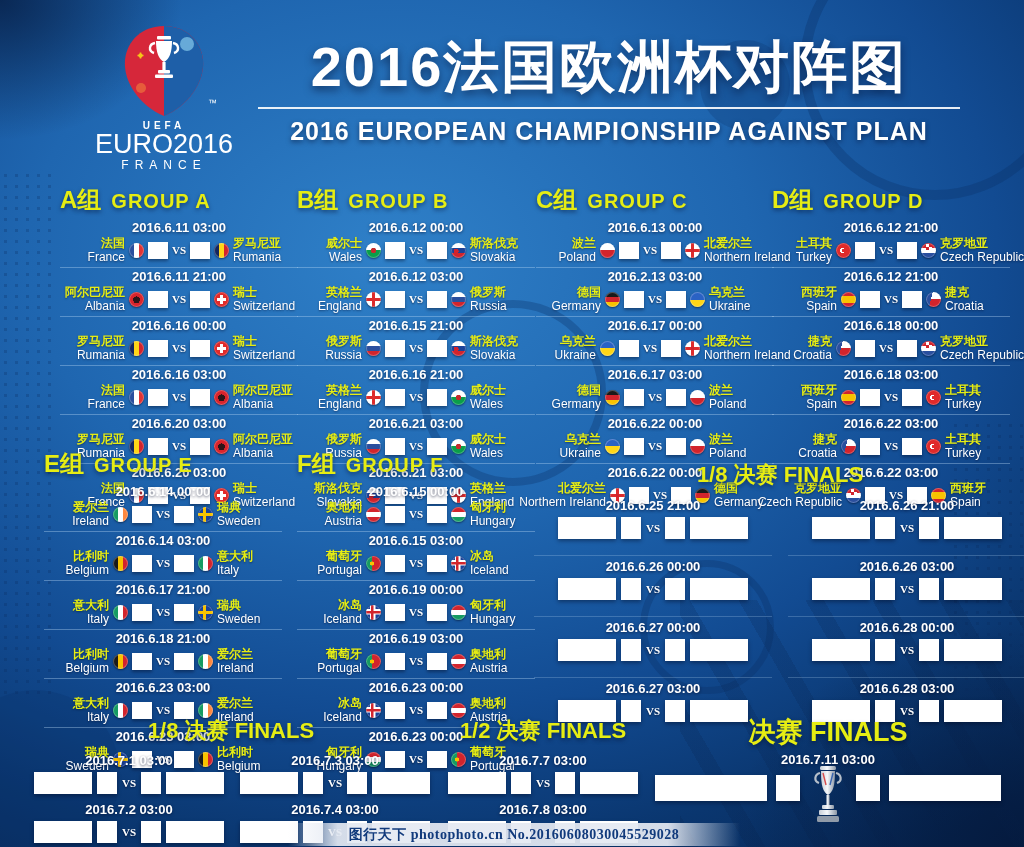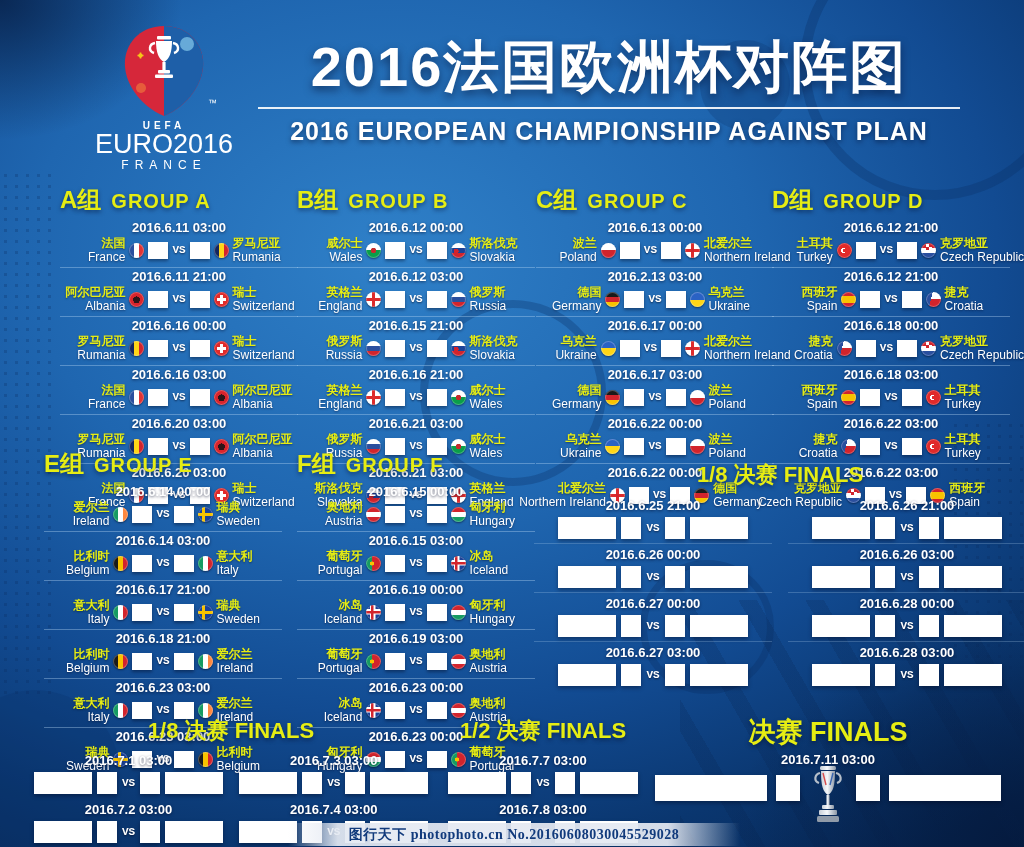--- a/index.html
+++ b/index.html
@@ -44,27 +44,27 @@
   .match:last-child{border-bottom:none;}
   .m-date{text-align:center;color:#fff;font-size:13px;font-weight:bold;text-shadow:0 1px 3px rgba(0,10,40,.6);}
   .m-row{display:flex;align-items:center;justify-content:center;gap:4px;margin-top:1px;}
   .m-side{width:70px;display:flex;flex-direction:column;line-height:14px;}
   .m-side.left{align-items:flex-end;text-align:right;}
   .m-side.right{align-items:flex-start;text-align:left;}
   .m-side .cn{color:#e6ed13;font-size:12px;font-weight:bold;white-space:nowrap;text-shadow:0 1px 2px rgba(0,10,40,.5);}
   .m-side .en{color:#fff;font-size:12px;white-space:nowrap;text-shadow:0 1px 2px rgba(0,10,40,.5);}
   .flag{width:15px;height:15px;border-radius:50%;flex:none;box-shadow:0 1px 2px rgba(0,5,25,.5), inset 0 0 0 1px rgba(255,255,255,.25);}
   .score-box{width:20px;height:17px;background:#fff;flex:none;box-shadow:0 2px 3px rgba(0,5,25,.4);}
-  .vs{color:#fff;font-size:11px;font-weight:bold;font-family:Liberation Mono, monospace;text-shadow:0 1px 2px rgba(0,5,25,.6);flex:none;}
+  .vs{color:#fff;font-size:11px;font-weight:bold;font-family:Liberation Serif, serif;text-shadow:0 1px 2px rgba(0,5,25,.6);flex:none;}
 
   
   .k-title{text-align:center;color:#e6ed13;font-size:22px;font-weight:bold;text-shadow:0 2px 4px rgba(0,10,40,.5);margin-bottom:5px;white-space:nowrap;}
   .k-grid{display:flex;gap:16px;}
   .k-col{flex:1;display:flex;flex-direction:column;}
-  .k-match{padding:3px 0 4px;border-bottom:1px solid rgba(185,215,245,.25);}
+  .k-match{padding:3px 0 16px;border-bottom:1px solid rgba(185,215,245,.25);}
   .k-match:last-child{border-bottom:none;}
   .k-date{text-align:center;color:#fff;font-size:13px;font-weight:bold;text-shadow:0 1px 3px rgba(0,10,40,.6);}
   .k-row{display:flex;align-items:center;justify-content:center;gap:5px;margin-top:4px;}
   .k-big{width:58px;height:22px;background:#fff;flex:none;box-shadow:0 2px 4px rgba(0,5,25,.4);}
   .k-small{width:20px;height:22px;background:#fff;flex:none;box-shadow:0 2px 4px rgba(0,5,25,.4);}
   #r16{position:absolute;left:534px;top:460px;width:492px;}
   #qf{position:absolute;left:34px;top:716px;width:394px;}
   #qf .k-match{border-bottom:none;padding:2px 0 6px;}
   #sf{position:absolute;left:446px;top:716px;width:194px;}
   #sf .k-match{border-bottom:none;padding:2px 0 6px;}

